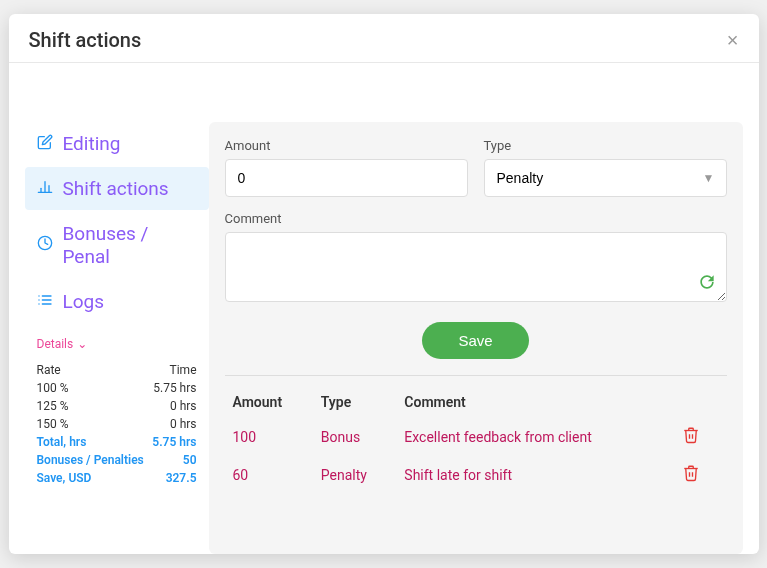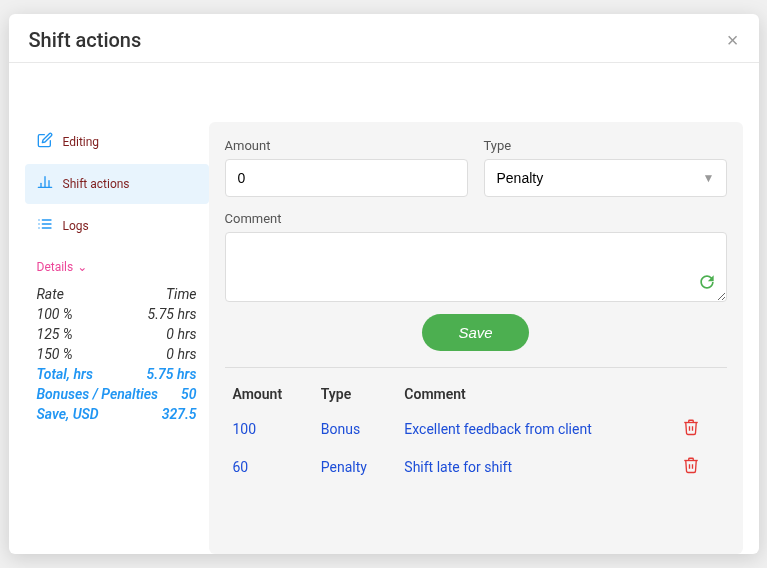--- a/index.html
+++ b/index.html
@@ -65,39 +65,38 @@
       margin-bottom: 2px;
     }
     .sidebar-item.active {
       background: #e8f4fd;
     }
     .sidebar-item .icon {
       font-size: 16px;
       color: #2196f3;
     }
     .sidebar-item-label {
-      color: #7f1d1d;
-      font-size: 12px;
+      color: #8b5cf6;
+      font-size: 19px;
     }
     .details-section {
       padding: 12px 12px 0 12px;
     }
     .details-toggle {
       color: #ec4899;
       font-size: 12px;
       cursor: pointer;
       display: flex;
       align-items: center;
       gap: 4px;
       margin-bottom: 10px;
     }
     .details-table {
       width: 100%;
-      font-size: 14px;
-      font-style: italic;
+      font-size: 12px;
     }
     .details-row {
       display: flex;
       justify-content: space-between;
       padding: 2px 0;
     }
     .details-row .label {
       color: #333;
     }
     .details-row .value {
@@ -188,43 +187,42 @@
     }
     .save-btn {
       display: block;
       background: #4CAF50;
       color: #fff;
       border: none;
       border-radius: 24px;
       padding: 10px 36px;
       font-size: 15px;
       cursor: pointer;
-      margin: 8px auto 16px auto;
-      font-style: italic;
+      margin: 16px auto 16px auto;
     }
     .divider {
       border: none;
       border-top: 1px solid #ddd;
       margin: 8px 0 14px 0;
     }
     
     .actions-table {
       width: 100%;
       border-collapse: collapse;
       font-size: 14px;
     }
     .actions-table th {
       text-align: left;
       font-weight: 600;
       color: #333;
       padding: 4px 8px 8px 8px;
     }
     .actions-table td {
       padding: 6px 8px;
-      color: #1d4ed8;
+      color: #be185d;
     }
     .delete-btn {
       background: none;
       border: none;
       cursor: pointer;
       color: #e53935;
       font-size: 16px;
       padding: 2px 4px;
     }
     
@@ -271,20 +269,29 @@
           <svg width="16" height="16" viewBox="0 0 24 24" fill="none" stroke="#2196f3" stroke-width="2" stroke-linecap="round" stroke-linejoin="round">
             <line x1="18" y1="20" x2="18" y2="10"></line>
             <line x1="12" y1="20" x2="12" y2="4"></line>
             <line x1="6" y1="20" x2="6" y2="14"></line>
             <line x1="2" y1="20" x2="22" y2="20"></line>
           </svg>
         </span>
         <span class="sidebar-item-label">Shift actions</span>
       </div>
 
+      <div class="sidebar-item">
+        <span class="icon">
+          <svg width="16" height="16" viewBox="0 0 24 24" fill="none" stroke="#2196f3" stroke-width="2" stroke-linecap="round" stroke-linejoin="round">
+            <circle cx="12" cy="12" r="10"></circle>
+            <polyline points="12 6 12 12 16 14"></polyline>
+          </svg>
+        </span>
+        <span class="sidebar-item-label">Bonuses / Penal</span>
+      </div>
 
       <div class="sidebar-item">
         <span class="icon">
           <svg width="16" height="16" viewBox="0 0 24 24" fill="none" stroke="#2196f3" stroke-width="2" stroke-linecap="round" stroke-linejoin="round">
             <line x1="8" y1="6" x2="21" y2="6"></line>
             <line x1="8" y1="12" x2="21" y2="12"></line>
             <line x1="8" y1="18" x2="21" y2="18"></line>
             <line x1="3" y1="6" x2="3.01" y2="6"></line>
             <line x1="3" y1="12" x2="3.01" y2="12"></line>
             <line x1="3" y1="18" x2="3.01" y2="18"></line>

